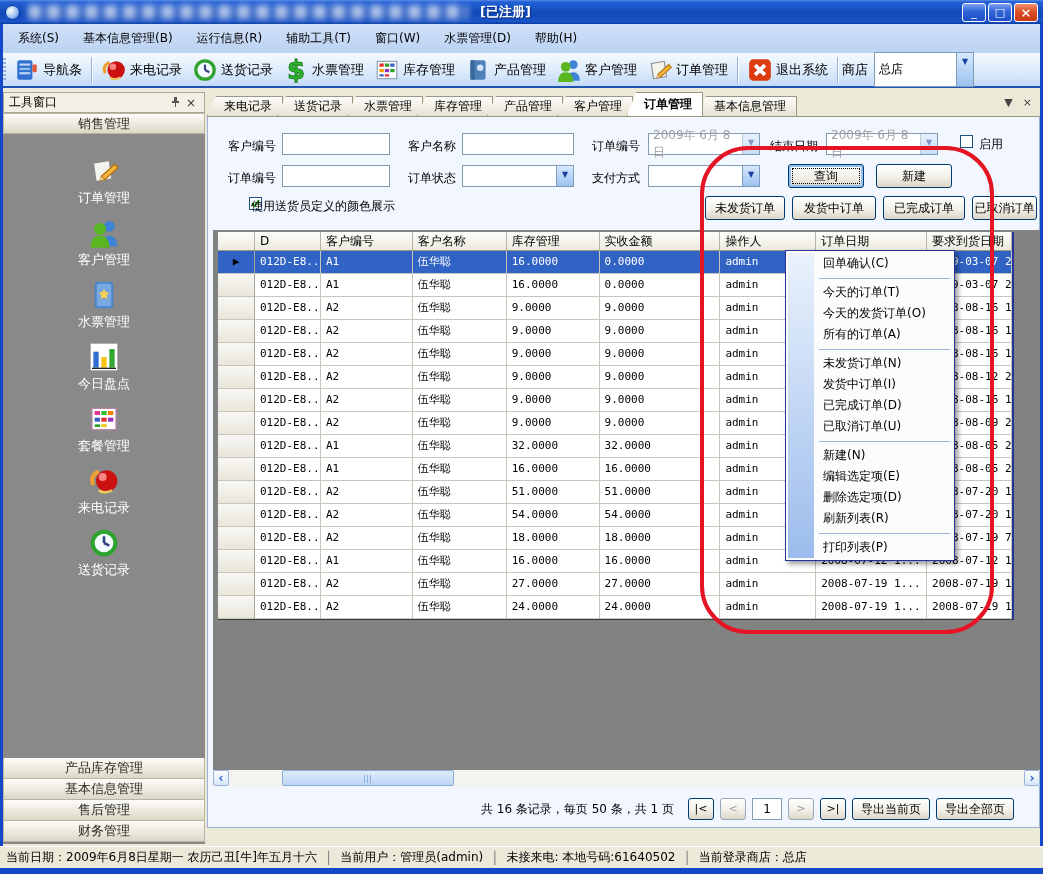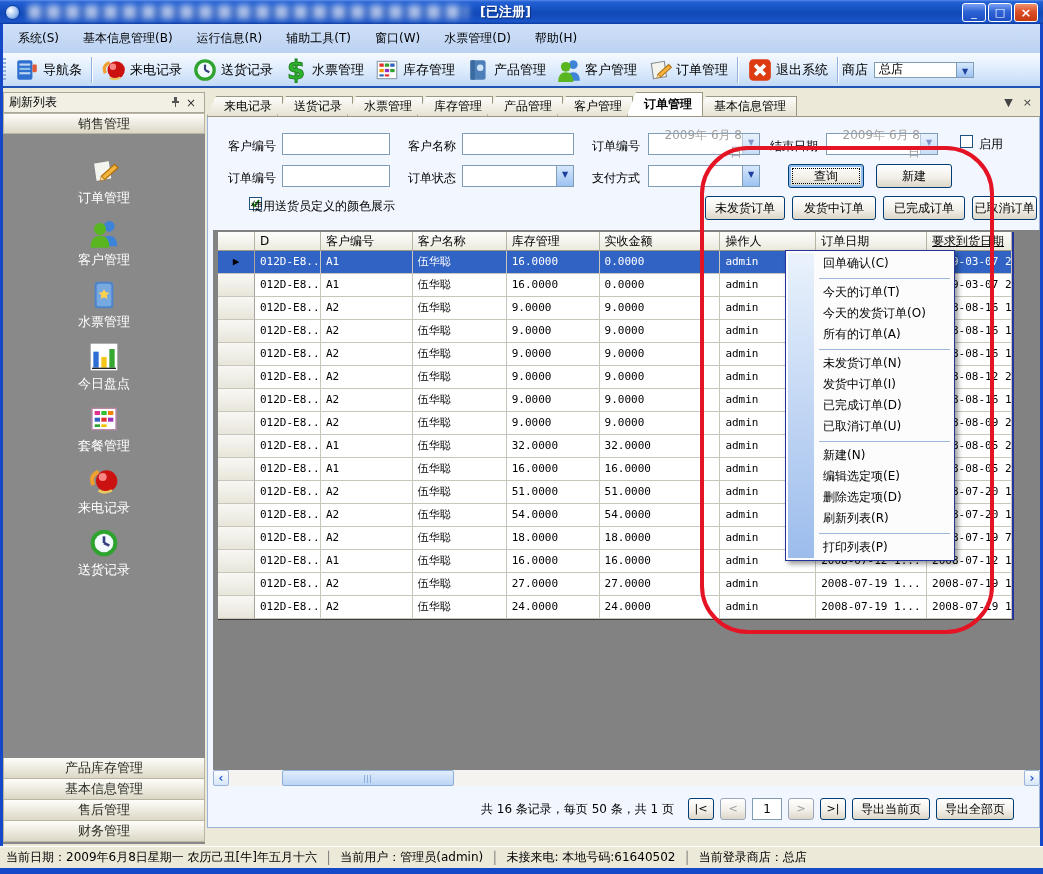--- a/index.html
+++ b/index.html
@@ -29,21 +29,21 @@
   #toolbar { left:0; top:53px; width:1043px; height:35px;
     background:linear-gradient(180deg,#f6faff,#dcebfc 55%,#c3daf7);
     border-bottom:2px solid #2053b2; display:flex; align-items:center; }
   #toolbar-grip { width:7px; height:24px; margin:0 3px;
     background:repeating-linear-gradient(180deg,#8fb0dc 0 2px,transparent 2px 4px); width:3px; }
   .tool-item { display:flex; align-items:center; gap:3px; padding:2px 5px; height:30px; border-radius:3px; }
   .tool-item .ticon { width:26px; height:26px; display:inline-block; }
   .ticon svg { width:100%; height:100%; }
   .tool-sep { width:1px; height:26px; background:#93b2dc; margin:0 4px; box-shadow:1px 0 0 #fff; }
   .tool-label { font-size:13px; }
-  #shop-combo { width:100px; height:16px; background:#fff; border:1px solid #7f9db9; display:flex; align-items:center; margin-left:6px; }
+  #shop-combo { width:100px; height:35px; background:#fff; border:1px solid #7f9db9; display:flex; align-items:center; margin-left:6px; }
   #shop-combo .combo-val { flex:1; padding-left:4px; }
   .combo-btn { width:17px; height:100%; border-left:1px solid #7f9db9;
     background:linear-gradient(180deg,#d7e8fc,#9cc2f0); color:#1c3e9c; font-size:8px; text-align:center; line-height:18px; }
 
   
   #side-border-l { left:0; top:24px; width:3px; height:850px; background:#1548c8; z-index:4; }
   #side-border-r { left:1040px; top:24px; width:3px; height:850px; background:#1548c8; z-index:4; }
   #bottom-border { left:0; top:868px; width:1043px; height:6px; background:#1548c8; z-index:4; }
 
   #sidebar { left:3px; top:92px; width:202px; height:752px; background:#898989; }
@@ -69,21 +69,21 @@
     clip-path:polygon(9px 0,100% 0,100% 100%,0 100%); margin-right:-6px; }
   .tab.active { height:24px; line-height:23px; background:#fff; font-weight:bold; z-index:3; position:relative; }
   #tab-right { position:absolute; right:8px; top:0; display:flex; gap:10px; align-items:center; height:20px; }
   #tab-right span { color:#444; font-size:11px; }
 
   #panel { left:207px; top:116px; width:833px; height:712px; background:#f2f6fe; border:1px solid #9ab2d8; border-top:1px solid #9a9782; }
 
   .flabel { font-size:12px; }
   .finput { background:#fff; border:1px solid #7f9db9; height:22px; padding-left:4px; font-size:12px; }
   .fcombo { background:#fff; border:1px solid #7f9db9; height:22px; display:flex; align-items:center; }
-  .fcombo .combo-val { flex:1; padding-left:4px; font-size:12px;text-align:right; }
+  .fcombo .combo-val { flex:1; padding-left:4px; font-size:12px; }
   .fcombo.disabled .combo-val { color:#9e9e9e; }
   .fcombo.disabled .combo-btn { opacity:.55; }
 
   .xpbtn { border:1px solid #003c74; border-radius:3px;
     background:linear-gradient(180deg,#ffffff,#f2f0e9 55%,#dcd6c8); font-size:12px; text-align:center;
     font-family:"DejaVu Sans","Liberation Sans",sans-serif; }
   .xpbtn.focused { box-shadow:inset 0 0 0 2px #8fc0f0; outline:1px dotted #000; outline-offset:-5px; }
 
   .checkbox { width:13px; height:13px; background:#fff; border:1px solid #1c5180; display:inline-block; position:relative; }
   .checkbox.checked svg { position:absolute; left:0; top:0; width:11px; height:11px; }
@@ -256,21 +256,21 @@
     </div>
   </div>
 
 <div id="side-border-l" class="abs"></div>
 <div id="side-border-r" class="abs"></div>
 <div id="bottom-border" class="abs"></div>
 
 
 <div id="sidebar" class="abs"></div>
 <div id="sb-header" class="abs">
-  <span class="sb-title">刷新列表</span>
+  <span class="sb-title">工具窗口</span>
   <span class="sb-hicon">
     <svg width="12" height="12" viewBox="0 0 12 12">
         <rect x="5" y="1" width="3" height="5" fill="#555"></rect>
         <rect x="3" y="5" width="7" height="2" fill="#555"></rect>
         <line x1="6.5" y1="7" x2="6.5" y2="11" stroke="#555"></line>
       </svg>
   </span>
   <span class="sb-hicon">×</span>
 </div>
 <div id="sb-group-top" class="abs group-bar">销售管理</div>
@@ -418,21 +418,21 @@
 <div id="grid" class="abs">
     <div class="g-row g-head">
       <div class="g-cell g-sel" style="width: 37px;"></div>
       <div class="g-cell" style="width: 66px;">D</div>
       <div class="g-cell" style="width: 92px;">客户编号</div>
       <div class="g-cell" style="width: 94px;">客户名称</div>
       <div class="g-cell" style="width: 93px;">库存管理</div>
       <div class="g-cell" style="width: 121px;">实收金额</div>
       <div class="g-cell" style="width: 96px;">操作人</div>
       <div class="g-cell" style="width: 111px;">订单日期</div>
-      <div class="g-cell" style="width: 85px; text-decoration: underline;">要求到货日期</div>
+      <div class="g-cell" style="width: 85px;">要求到货日期</div>
     </div>
     <div class="g-row selected">
       <div class="g-cell g-sel" style="width: 37px;">▶</div>
       <div class="g-cell" style="width: 66px;">012D-E8...</div>
       <div class="g-cell" style="width: 92px;">A1</div>
       <div class="g-cell" style="width: 94px;">伍华聪</div>
       <div class="g-cell" style="width: 93px;">16.0000</div>
       <div class="g-cell" style="width: 121px;">0.0000</div>
       <div class="g-cell" style="width: 96px;">admin</div>
       <div class="g-cell" style="width: 111px;">2009-03-07 2...</div>

